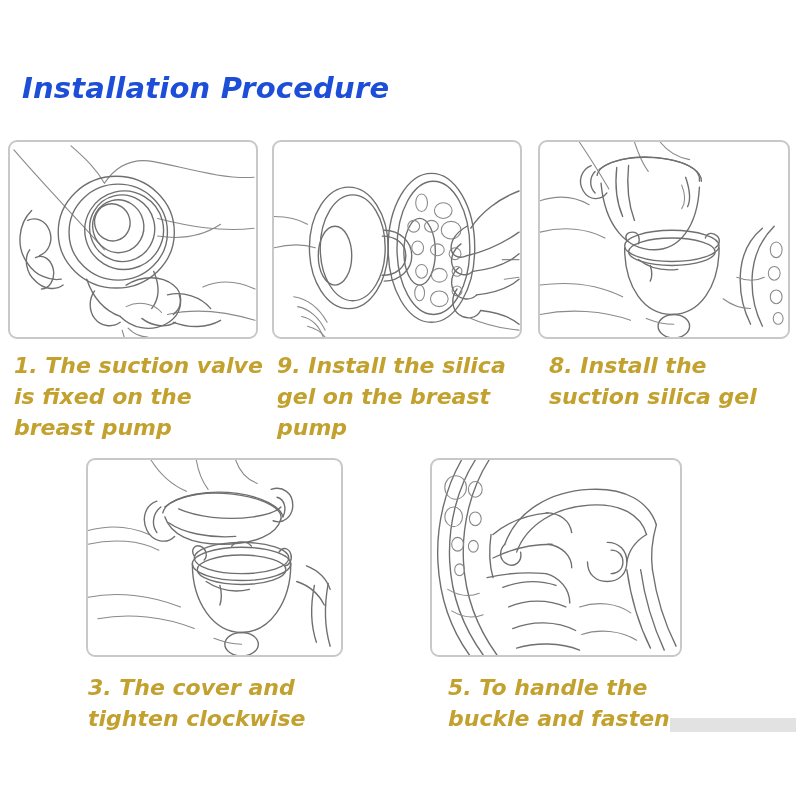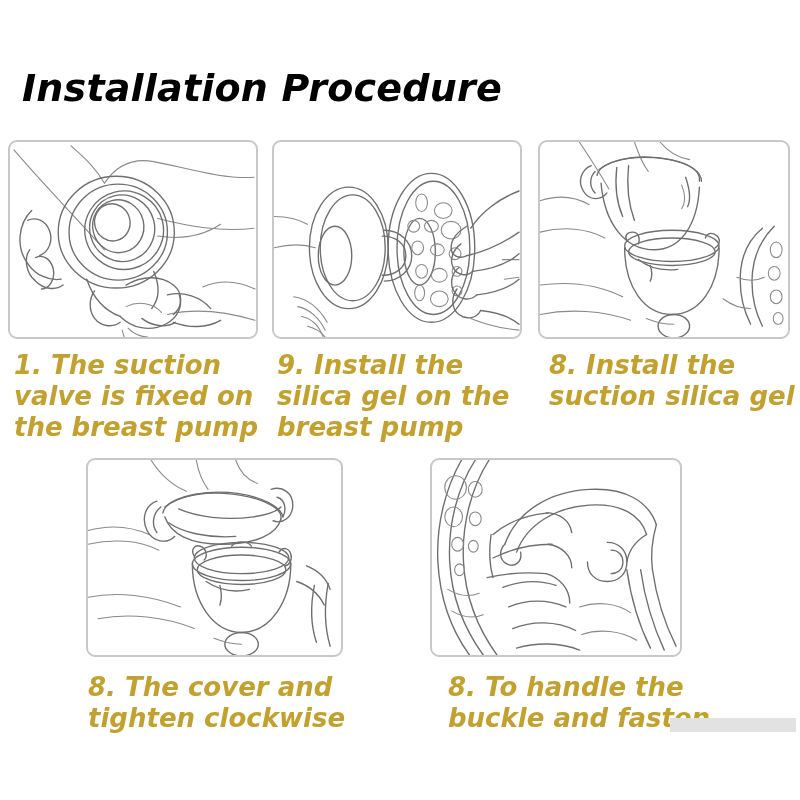--- a/index.html
+++ b/index.html
@@ -24,24 +24,24 @@
   }
 
   
   #title {
     position: absolute;
     left: 22px;
     top: 68px;
     font-family: "DejaVu Sans", sans-serif;
     font-style: italic;
     font-weight: 600;
-    font-size: 38px;
+    font-size: 29px;
     line-height: 40px;
     letter-spacing: 0.2px;
-    color: #000000;
+    color: #1d4ed8;
     white-space: nowrap;
   }
 
   
   .step {
     position: absolute;
   }
 
   .panel {
     position: absolute;
@@ -56,21 +56,21 @@
     display: block;
     width: 100%;
     height: 100%;
   }
 
   .caption {
     position: absolute;
     font-family: "DejaVu Sans", sans-serif;
     font-style: italic;
     font-weight: 600;
-    font-size: 26px;
+    font-size: 22px;
     line-height: 31px;
     color: #c3a12e;
     white-space: pre-line;
   }
 
   
   #step-1 .panel { left: 8px;   top: 140px; width: 250px; height: 199px; }
   #step-2 .panel { left: 272px; top: 140px; width: 250px; height: 199px; }
   #step-3 .panel { left: 538px; top: 140px; width: 252px; height: 199px; }
 
@@ -297,21 +297,21 @@
 
         <ellipse class="ln" cx="156" cy="188" rx="17" ry="12"></ellipse>
         <path class="ln-thin" d="M128 182 C 138 186, 148 188, 156 188"></path>
 
         <path class="ln" d="M222 108 C 232 112, 242 120, 246 132"></path>
         <path class="ln" d="M212 124 C 224 128, 234 136, 240 148"></path>
         <path class="ln" d="M230 128 C 226 148, 226 168, 232 186"></path>
         <path class="ln" d="M244 126 C 240 148, 240 170, 246 190"></path>
       </svg>
     </div>
-    <div class="caption">8. The cover and tighten clockwise</div>
+    <div class="caption">3. The cover and tighten clockwise</div>
   </div>
 
   <div class="step" id="step-5">
     <div class="panel">
       <svg viewBox="0 0 252 199" preserveAspectRatio="none">
 
         <path class="ln" d="M44 0 C 26 28, 16 66, 18 104 C 20 142, 34 174, 52 199"></path>
         <path class="ln" d="M58 0 C 40 28, 30 66, 32 104 C 34 142, 48 174, 66 199"></path>
         <path class="ln" d="M30 0 C 14 28, 4 66, 6 104 C 8 142, 20 174, 38 199"></path>
         <ellipse class="ln-thin" cx="24" cy="28" rx="11" ry="12"></ellipse>
@@ -345,18 +345,18 @@
         <path class="ln" d="M178 84 C 190 84, 198 92, 198 104 C 198 116, 190 124, 178 124 C 166 124, 158 116, 158 104"></path>
         <path class="ln" d="M182 92 C 190 92, 194 98, 194 104 C 194 112, 188 116, 182 116"></path>
 
         <path class="ln" d="M198 112 C 202 140, 210 168, 222 192"></path>
         <path class="ln" d="M212 112 C 216 140, 224 168, 236 194"></path>
         <path class="ln" d="M224 112 C 228 140, 236 166, 248 190"></path>
         <path class="ln-thin" d="M150 150 C 168 144, 188 146, 202 156"></path>
         <path class="ln-thin" d="M152 178 C 170 172, 192 174, 208 184"></path>
       </svg>
     </div>
-    <div class="caption">8. To handle the buckle and fasten</div>
+    <div class="caption">5. To handle the buckle and fasten</div>
   </div>
 
   <div id="bottom-bar"></div>
 
 </div>
 
 </body></html>

